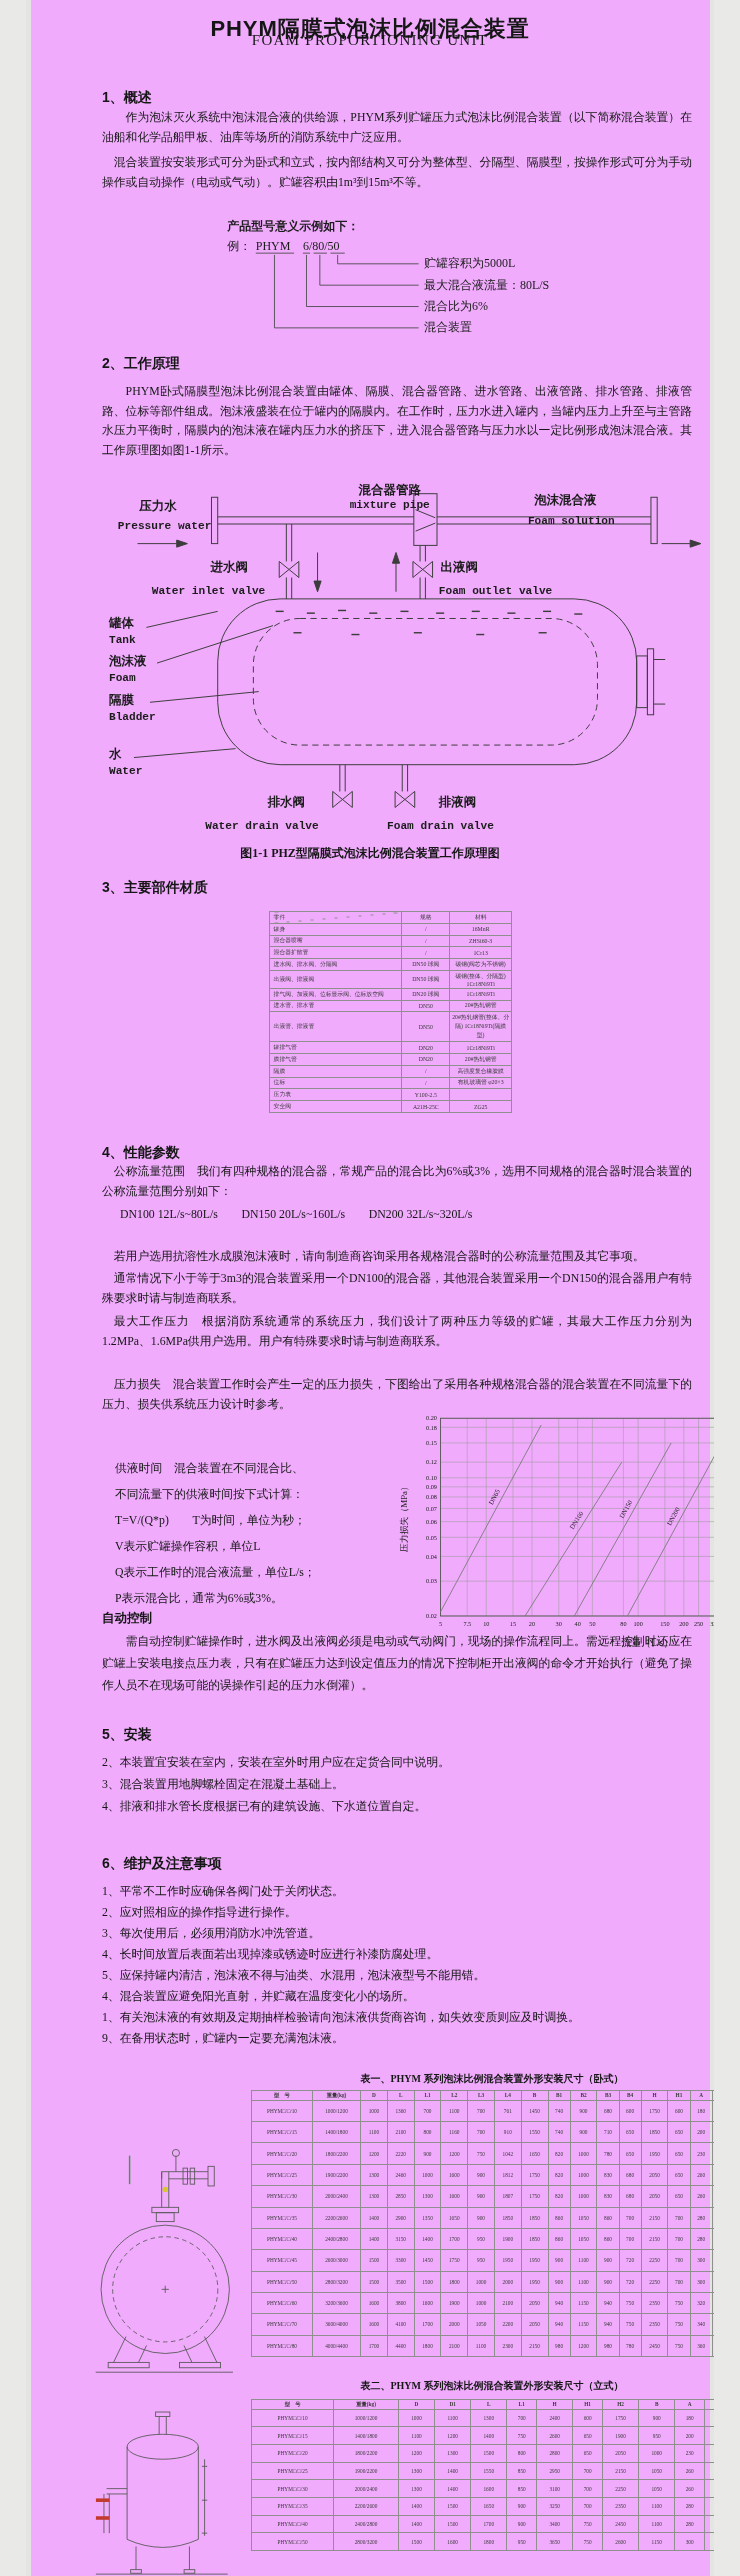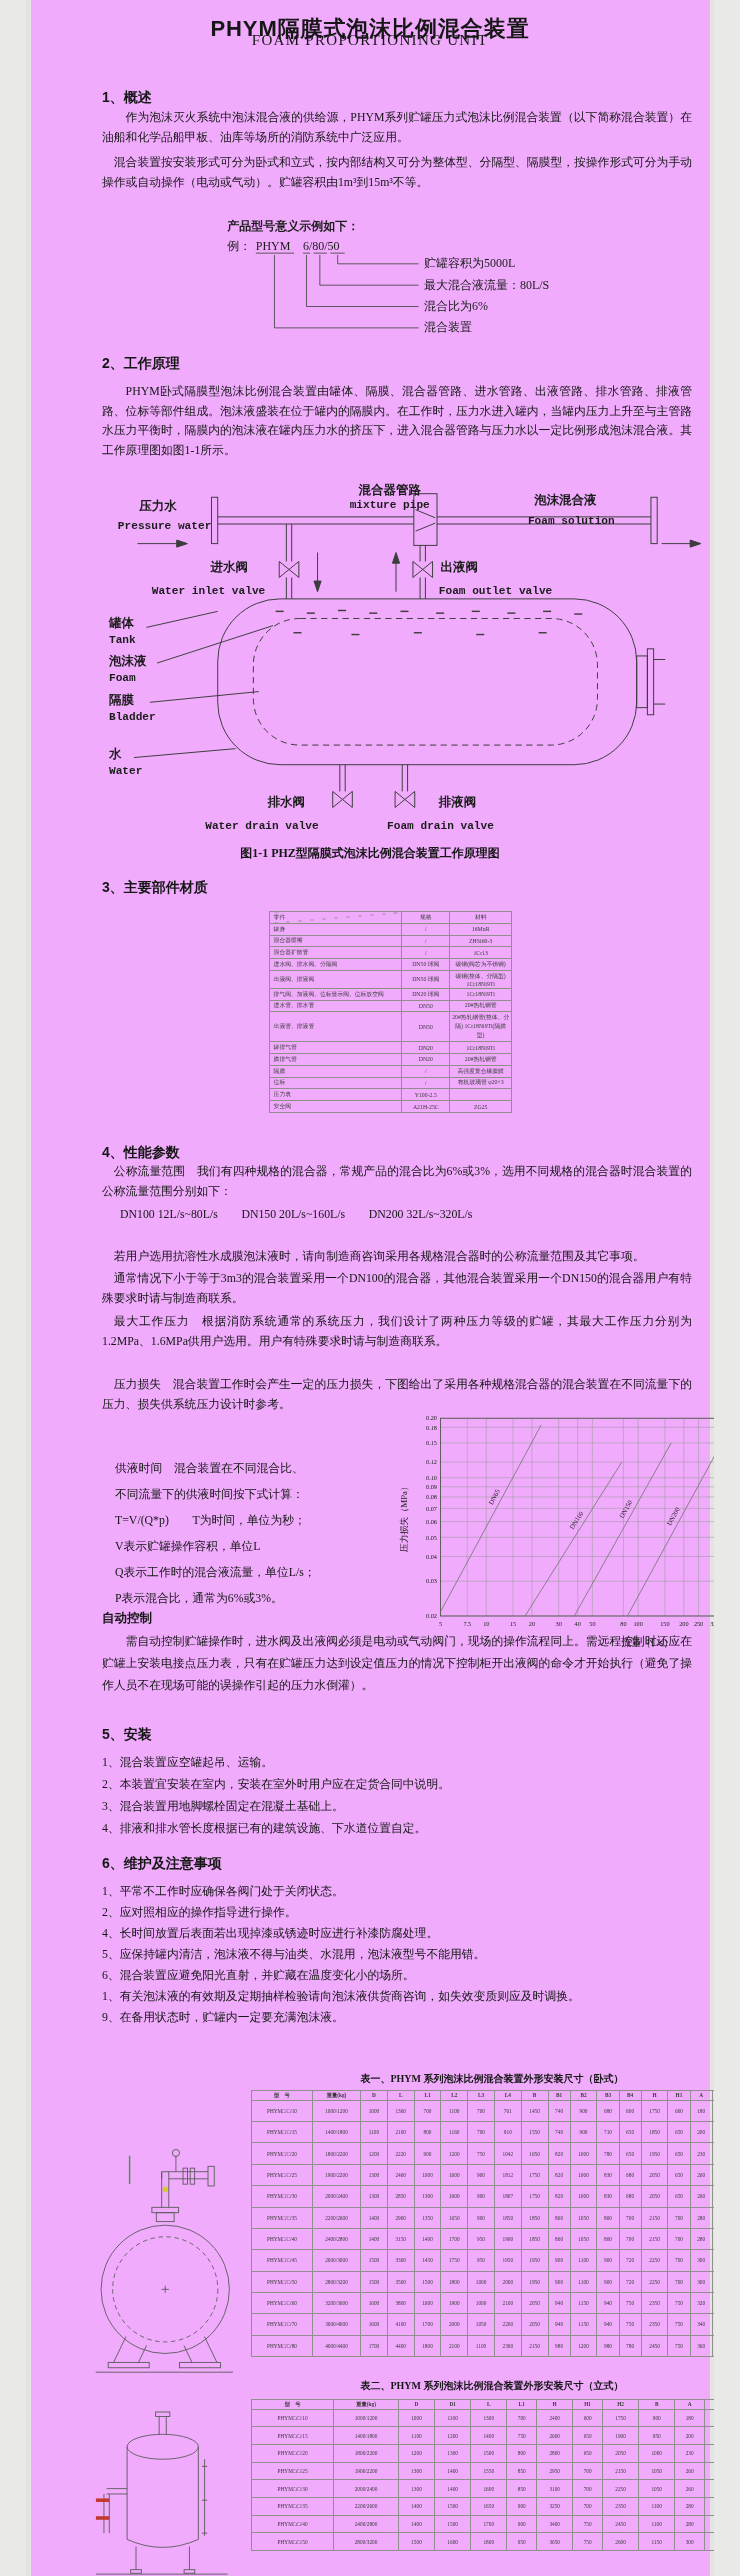--- a/index.html
+++ b/index.html
@@ -327,33 +327,33 @@
       <text font-size="7.5" text-anchor="middle" transform="translate(313.76569885735734,121.32927619866592) rotate(-61.453077444167484)">DN200</text>
       <text x="12" y="121" font-size="10" text-anchor="middle" transform="rotate(-90 12 121)">压力损失（MPa）</text>
       <text x="253.28" y="266" font-size="11">流量（L/s）</text>
     </svg>
 
   <div class="abs sub-h" style="left:76px;top:1610px">自动控制</div>
   <div class="abs p ind2" style="left:76px;top:1630px;width:590px;line-height:22px">需自动控制贮罐操作时，进水阀及出液阀必须是电动或气动阀门，现场的操作流程同上。需远程控制时还应在贮罐上安装电接点压力表，只有在贮罐压力达到设定值压力的情况下控制柜开出液阀的命令才开始执行（避免了操作人员不在现场可能的误操作引起的压力水倒灌）。</div>
 
   <div class="abs sec-h" style="left:76px;top:1726px">5、安装</div>
   <div class="abs rows25" style="left:76px;top:1751px;width:615px">
-      <div class="list-row">1、混合装置应空罐起吊、运输。</div>
       <div class="list-row">2、本装置宜安装在室内，安装在室外时用户应在定货合同中说明。</div>
       <div class="list-row">3、混合装置用地脚螺栓固定在混凝土基础上。</div>
       <div class="list-row">4、排液和排水管长度根据已有的建筑设施、下水道位置自定。</div>
     </div>
 
   <div class="abs sec-h" style="left:76px;top:1855px">6、维护及注意事项</div>
   <div class="abs rows235" style="left:76px;top:1881px;width:615px">
       <div class="list-row">1、平常不工作时应确保各阀门处于关闭状态。</div>
       <div class="list-row">2、应对照相应的操作指导进行操作。</div>
+      <div class="list-row">3、每次使用后，必须用消防水冲洗管道。</div>
       <div class="list-row">4、长时间放置后表面若出现掉漆或锈迹时应进行补漆防腐处理。</div>
       <div class="list-row">5、应保持罐内清洁，泡沫液不得与油类、水混用，泡沫液型号不能用错。</div>
-      <div class="list-row">6、混合装置应避免阳光直射，并贮藏在温度变化小的场所。</div>
+      <div class="list-row">4、混合装置应避免阳光直射，并贮藏在温度变化小的场所。</div>
       <div class="list-row">1、有关泡沫液的有效期及定期抽样检验请向泡沫液供货商咨询，如失效变质则应及时调换。</div>
       <div class="list-row">9、在备用状态时，贮罐内一定要充满泡沫液。</div>
     </div>
 
   <div class="abs tbl-caption" style="left:223px;top:2072px;width:486px">表一、PHYM 系列泡沫比例混合装置外形安装尺寸（卧式）</div>
   <div class="abs big-table" style="left:225px;top:2090px;width:484px;height:267px">
       <table>
         <thead>
           <tr>
             <th>型　号</th>

